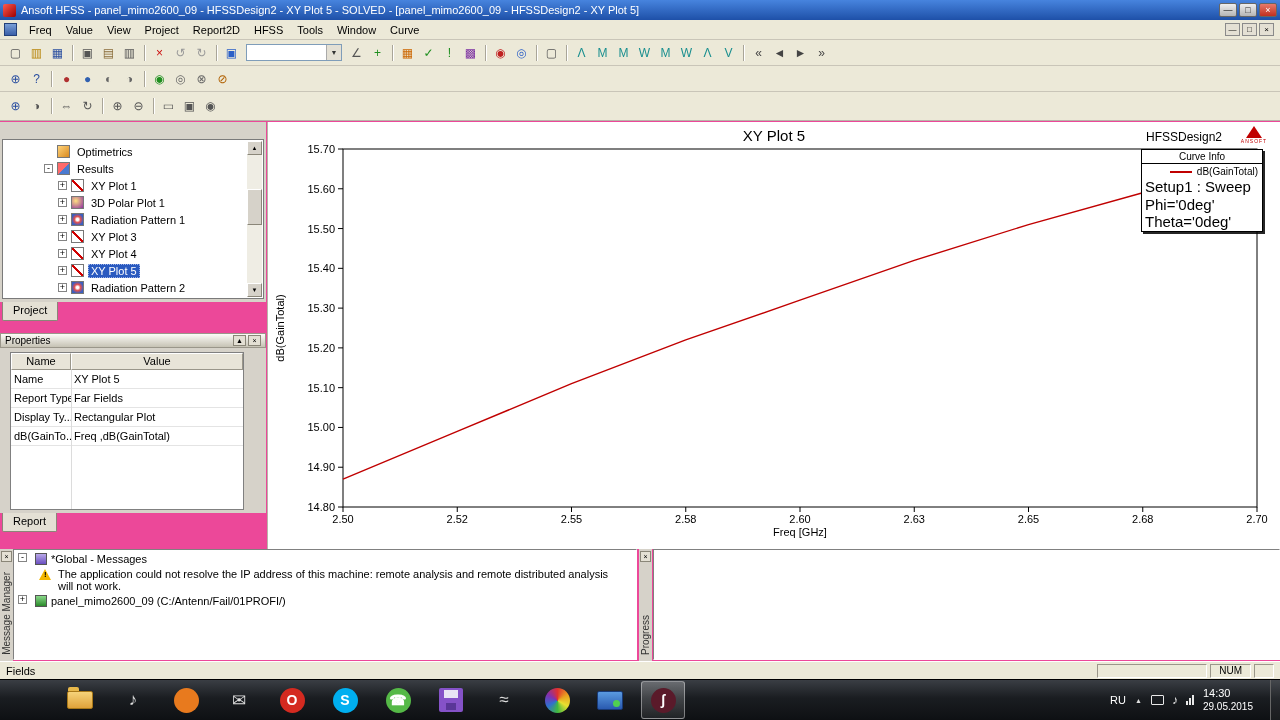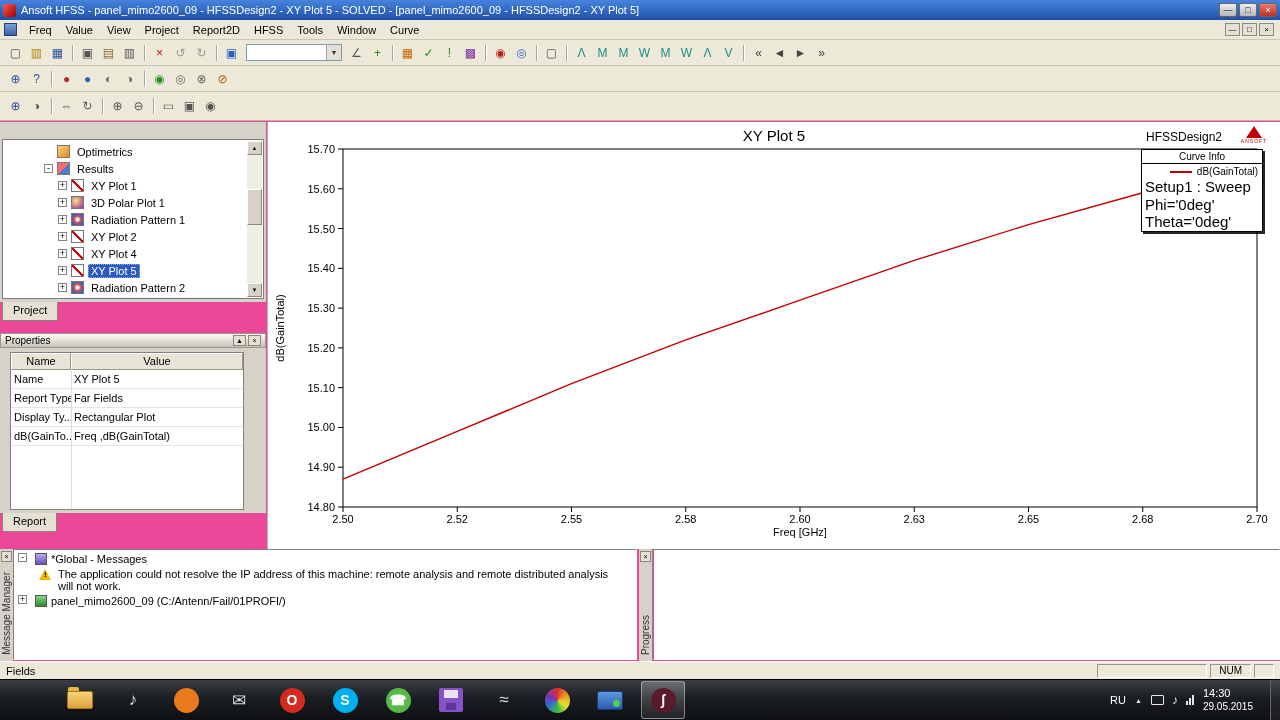--- a/index.html
+++ b/index.html
@@ -250,21 +250,21 @@
             <span class="tlabel">3D Polar Plot 1</span>
           </div>
           <div class="trow" style="padding-left: 54px;">
             <span class="texp">+</span>
             <span class="ticon ic-radiation"></span>
             <span class="tlabel">Radiation Pattern 1</span>
           </div>
           <div class="trow" style="padding-left: 54px;">
             <span class="texp">+</span>
             <span class="ticon ic-xyplot"></span>
-            <span class="tlabel">XY Plot 2</span>
+            <span class="tlabel">XY Plot 3</span>
           </div>
           <div class="trow" style="padding-left: 54px;">
             <span class="texp">+</span>
             <span class="ticon ic-xyplot"></span>
             <span class="tlabel">XY Plot 4</span>
           </div>
           <div class="trow" style="padding-left: 54px;">
             <span class="texp">+</span>
             <span class="ticon ic-xyplot"></span>
             <span class="tlabel sel">XY Plot 5</span>

